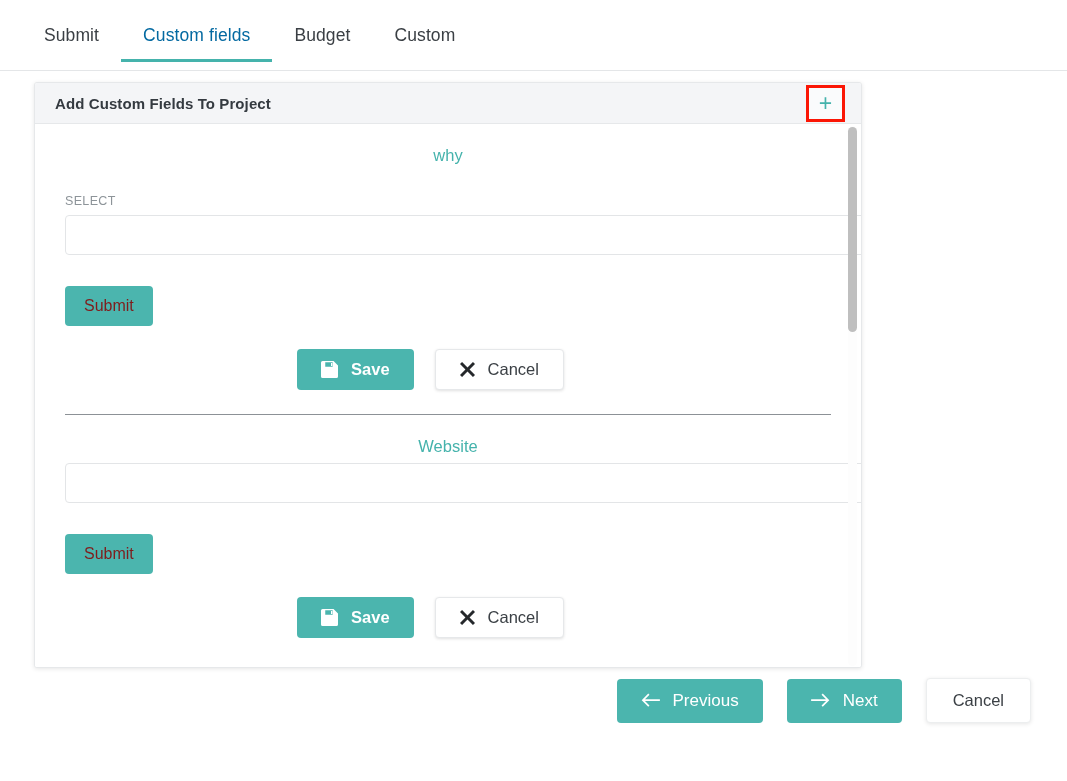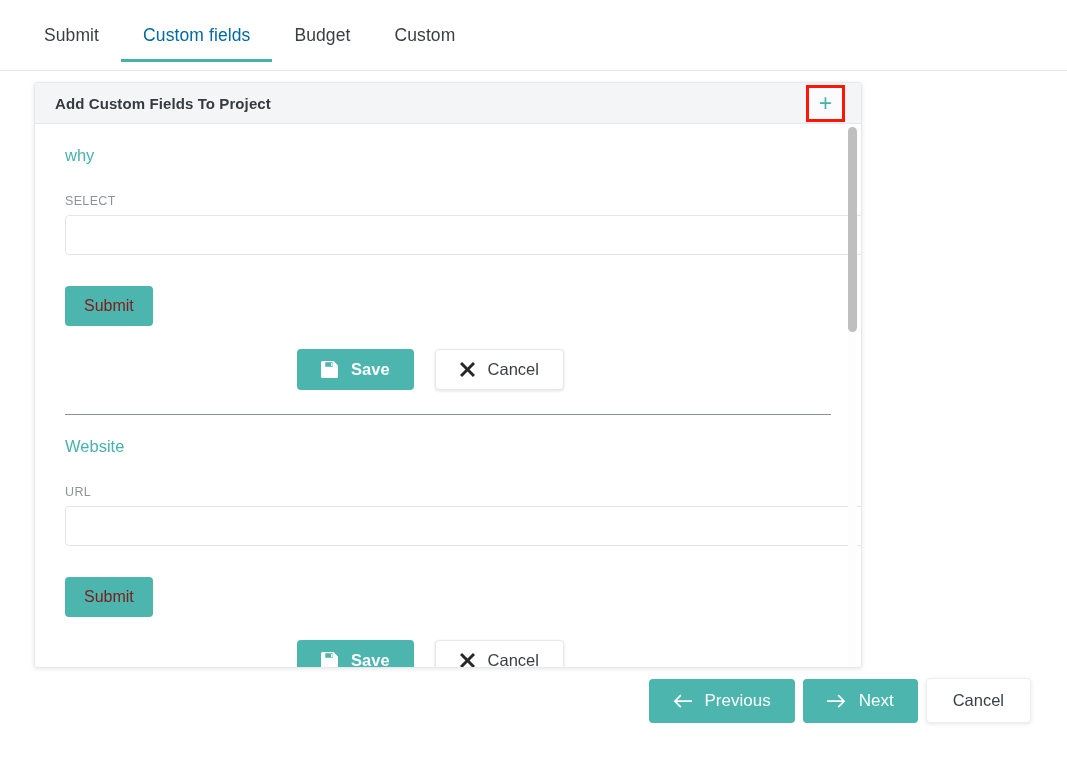--- a/index.html
+++ b/index.html
@@ -128,20 +128,21 @@
     background: #bfbfbf;
     border-radius: 5px;
   }
 
   .field-block { padding: 0 30px 0 30px; }
 
   .field-name {
     font-size: 16.5px;
     color: #45b3ac;
     padding-top: 22px;
+    text-align: center;
   }
   .field-label {
     font-size: 12.5px;
     color: #8d9499;
     letter-spacing: .35px;
     margin-top: 29px;
   }
   .field-input {
     position: relative;
     margin-top: 7px;
@@ -209,22 +210,22 @@
     background: #8c9196;
   }
 
   
   .footer {
     position: absolute;
     left: 0; top: 678px;
     width: 1031px;
     display: flex;
     justify-content: flex-end;
-    align-items: flex-end;
-    gap: 8px;
+    align-items: center;
+    gap: 24px;
   }
   .nav-btn {
     display: inline-flex;
     align-items: center;
     gap: 13px;
     background: #4bb5ae;
     color: #ffffff;
     border: none;
     border-radius: 4px;
     font-size: 17px;
@@ -295,21 +296,20 @@
               </span>
               <span>Cancel</span>
             </button>
           </div>
         </div>
 
         <div class="divider"></div>
 
         <div class="field-block">
           <div class="field-name">Website</div>
-          <div class="field-label">URL</div>
           <div class="field-input"></div>
           <button class="submit-btn">Submit</button>
 
           <div class="sc-row">
             <button class="save-btn">
               <span class="ico">
                 <svg width="17" height="17" viewBox="0 0 16 16" fill="#ffffff">
                   <path d="M1.5 0h10.3L16 4.2v10.3A1.5 1.5 0 0 1 14.5 16h-13A1.5 1.5 0 0 1 0 14.5v-13A1.5 1.5 0 0 1 1.5 0zM4 1.2v4.1h7V1.2H4zm5.4.6h1.2v2.8H9.4V1.8zM3.4 9.2h9.2V14H3.4V9.2z"></path>
                 </svg>
               </span>

